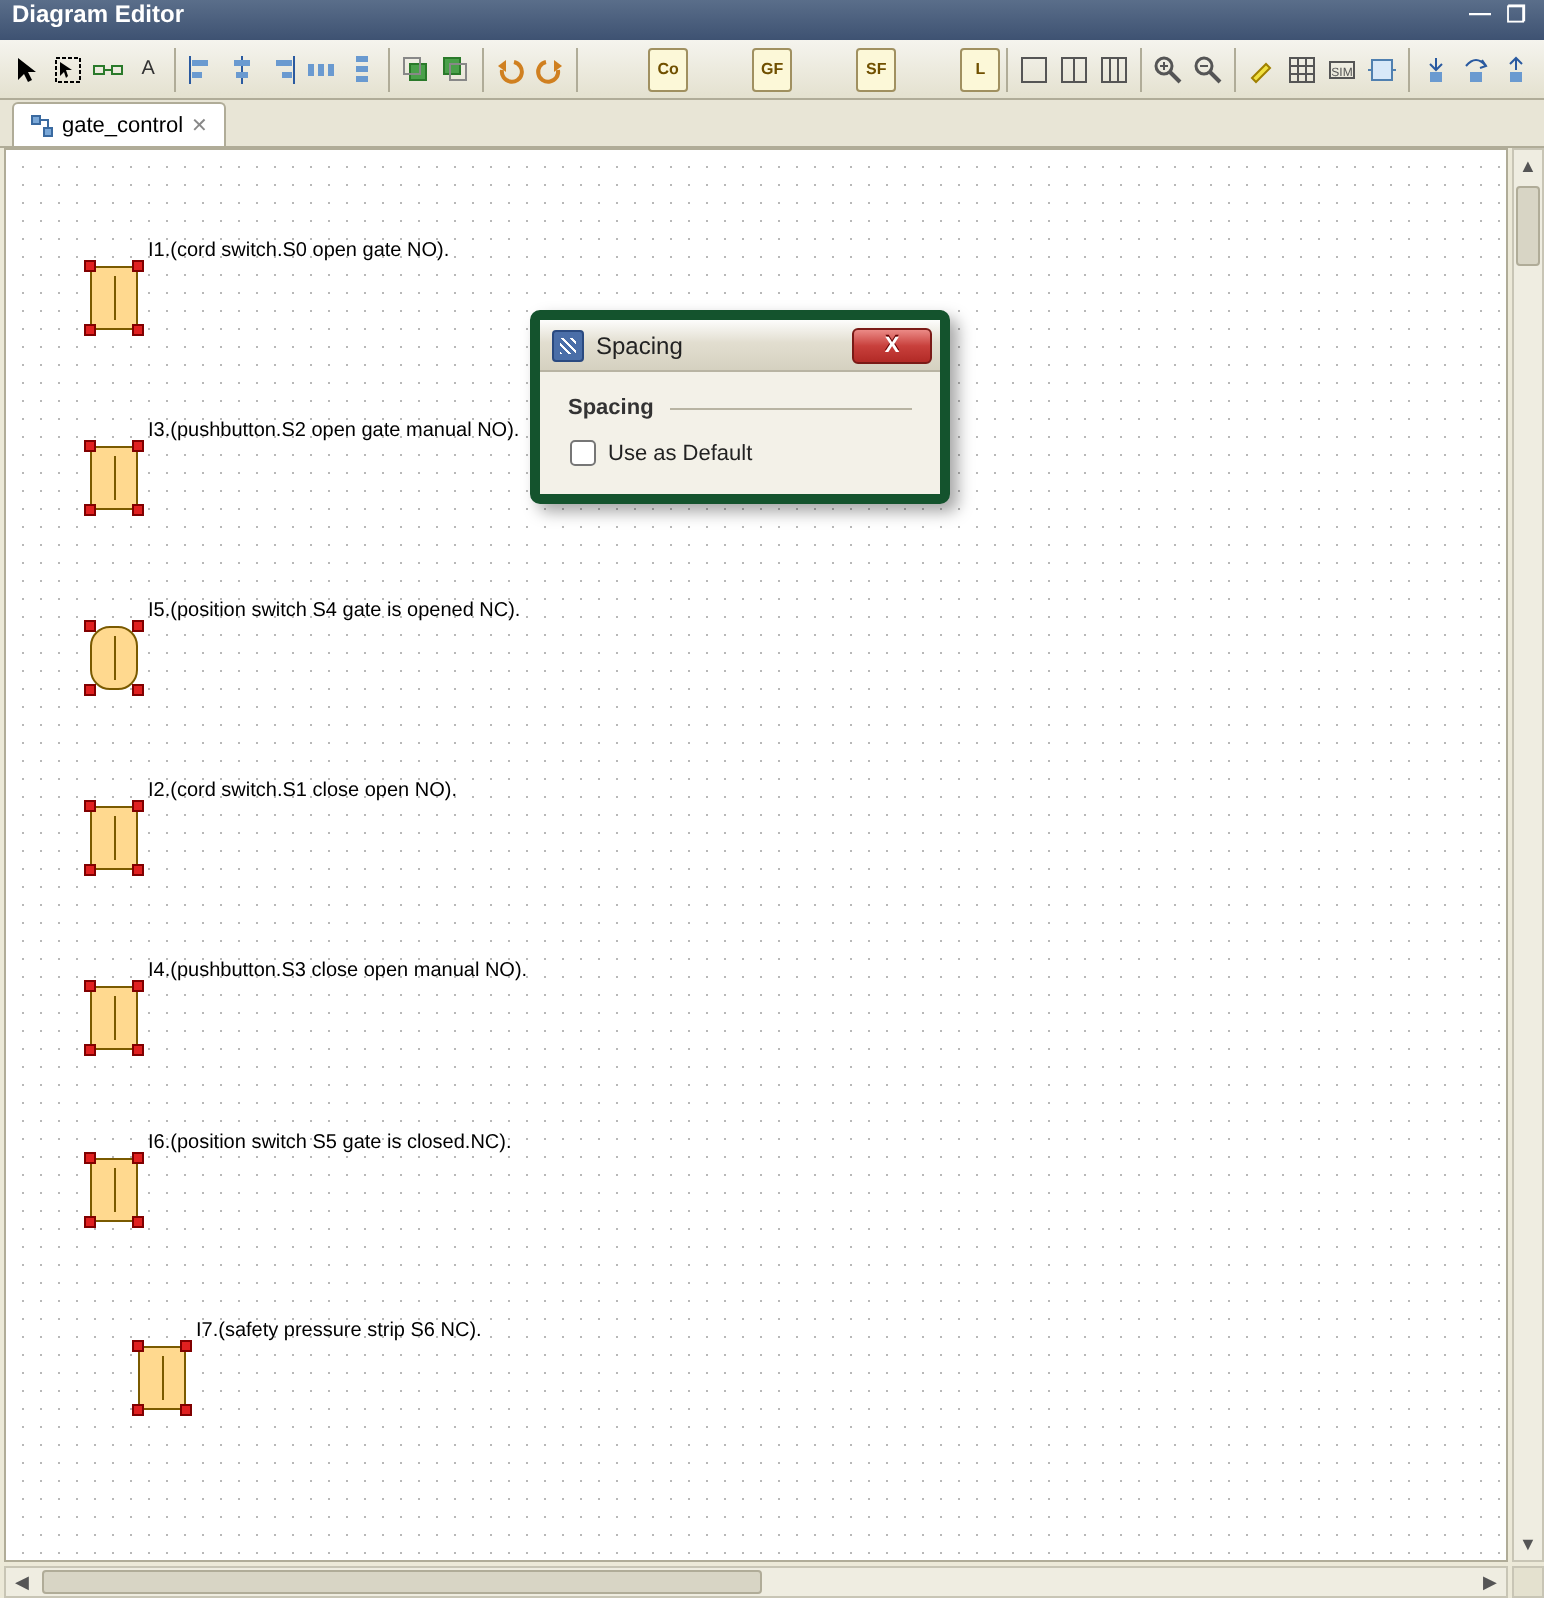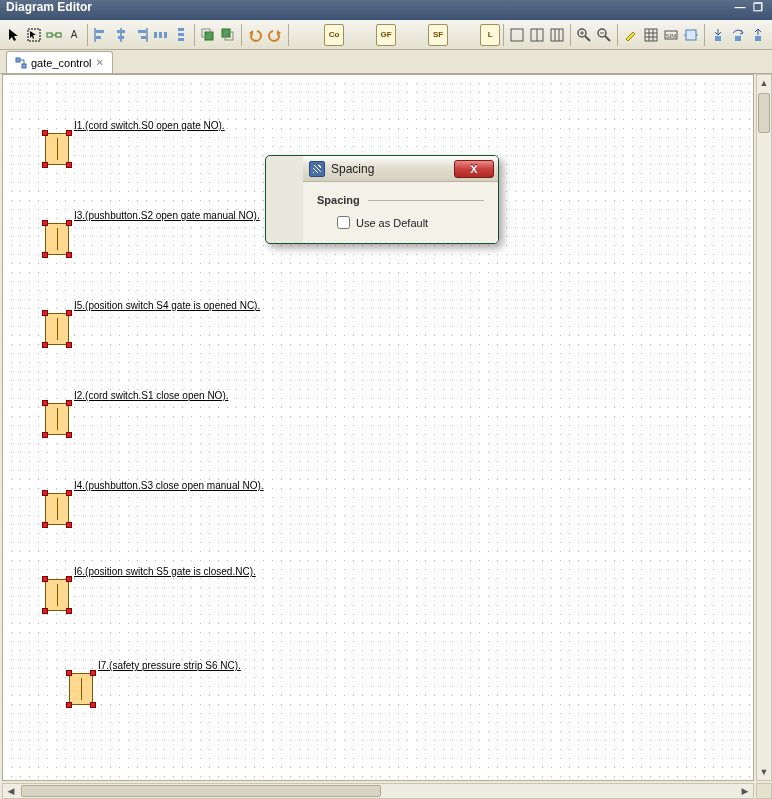--- a/index.html
+++ b/index.html
@@ -21,49 +21,49 @@
 
   .canvas-wrap { position: absolute; top: 74px; left: 0; right: 0; bottom: 0; background: #ece9d8; }
   .canvas { position: absolute; top: 0; left: 2px; right: 18px; bottom: 18px; background: #fff; border: 1px solid #b0ac98; overflow: hidden; }
   .dots { position: absolute; inset: 0; background-image: radial-gradient(#b8b8b8 0.6px, transparent 0.6px); background-size: 9px 9px; background-position: 4px 4px; }
 
   .block { position: absolute; width: 24px; height: 32px; background: #ffd98f; border: 1px solid #7a5a00; }
   .handle { position: absolute; width: 6px; height: 6px; background: #e02020; border: 1px solid #800000; }
   .h-tl { top:-4px; left:-4px; } .h-tr { top:-4px; right:-4px; }
   .h-bl { bottom:-4px; left:-4px; } .h-br { bottom:-4px; right:-4px; }
   .block .barline { position:absolute; left:50%; top:4px; bottom:4px; width:1px; background:#7a5a00; }
-  .block-label { position:absolute; left: 28px; top:-14px; white-space: nowrap; font-size: 10px; color:#000;text-decoration:underline; }
+  .block-label { position:absolute; left: 28px; top:-14px; white-space: nowrap; font-size: 10px; color:#000; }
 
   .vscroll { position: absolute; top: 0; right: 0; width: 16px; bottom: 18px; background: #efede1; border: 1px solid #c8c5b5; }
   .vscroll .arrow { height: 16px; display:flex; align-items:center; justify-content:center; font-size:9px; color:#555; }
   .vscroll .thumb { position:absolute; top:18px; left:1px; right:1px; height:40px; background:#d8d5c5; border:1px solid #b0ac98; border-radius:2px; }
   .vscroll .arrow.bot { position:absolute; bottom:0; left:0; right:0; }
   .hscroll { position:absolute; left:2px; right:18px; bottom:0; height:16px; background:#efede1; border:1px solid #c8c5b5; }
   .hscroll .arrow { width:16px; height:100%; display:inline-flex; align-items:center; justify-content:center; font-size:9px; color:#555; }
   .hscroll .thumb { position:absolute; left:18px; top:1px; bottom:1px; width:360px; background:#d8d5c5; border:1px solid #b0ac98; border-radius:2px; }
   .hscroll .arrow.right { position:absolute; right:0; top:0; bottom:0; }
   .corner { position:absolute; right:0; bottom:0; width:16px; height:16px; background:#e4e1cf; border:1px solid #c8c5b5; }
 
-  .dialog { position:absolute; left:265px; top:155px; width:234px; background:#eae7dc; border:1px solid #14532d; border-radius:5px; box-shadow: 4px 4px 8px rgba(0,0,0,0.35); overflow:hidden;padding-left:37px; }
+  .dialog { position:absolute; left:265px; top:155px; width:210px; background:#eae7dc; border:5px solid #14532d; border-radius:5px; box-shadow: 4px 4px 8px rgba(0,0,0,0.35); overflow:hidden; }
   .dlg-title { height:26px; background: linear-gradient(to bottom, #fdfdfc 0%, #e2ded0 45%, #d5d1c0 100%); display:flex; align-items:center; padding:0 4px 0 6px; border-bottom:1px solid #b8b4a3; }
   .dlg-title-icon { width:16px; height:16px; background:#4a6ea8; border:1px solid #2a4a80; border-radius:2px; margin-right:6px; position:relative; }
   .dlg-title-icon::after { content:""; position:absolute; inset:3px; background: repeating-linear-gradient(45deg,#fff 0 1px, transparent 1px 3px); }
   .dlg-title-text { flex:1; font-size:12px; color:#222; }
   .dlg-close { width:40px; height:18px; background: linear-gradient(to bottom,#eb8a86 0%, #c8403c 50%, #b22a26 100%); border:1px solid #7a1a16; border-radius:3px; display:flex; align-items:center; justify-content:center; color:#fff; font-weight:bold; font-size:11px; text-shadow:0 -1px 0 #600; }
   .dlg-body { padding:12px 14px 10px 14px; background:#f3f1e8; }
   .fieldset-label { font-weight:bold; font-size:11px; color:#333; display:flex; align-items:center; gap:8px; margin-bottom:10px;}
   .fieldset-label .line { flex:1; height:1px; background:#b8b4a3; }
   .row { display:flex; align-items:center; margin-bottom:10px; }
   .row label { width:80px; text-align:right; padding-right:6px; font-size:11px; color:#222;}
   .distance-input { width:90px; height:20px; border:1px solid #9c988a; background:#fff; text-align:right; padding:0 4px; font-size:11px; }
   .spinner { width:15px; height:20px; border:1px solid #9c988a; border-left:none; background:#ede9dc; display:flex; flex-direction:column; }
   .spinner div { flex:1; display:flex; align-items:center; justify-content:center; font-size:6px; color:#444; border-bottom:1px solid #c0bcac;}
   .spinner div:last-child{border-bottom:none;}
   .unitbox { width:14px; height:20px; border:1px solid #9c988a; background:#fff; margin-left:4px; display:flex; align-items:center; justify-content:center; font-size:10px; color:#444;}
-  .chkrow { display:flex; align-items:center; gap:6px; margin-left:20px; margin-bottom:4px; font-size:11px; color:#222;}
+  .chkrow { display:flex; align-items:center; gap:6px; margin-left:1px; margin-bottom:4px; font-size:11px; color:#222;}
   .chkrow input { width:13px; height:13px; }
   .dlg-buttons { background:#e0dccd; border-top:1px solid #c8c4b3; padding:8px 10px; display:flex; justify-content:flex-end; gap:8px; }
   .btn { min-width:60px; height:22px; border:1px solid #8a8a8a; border-radius:3px; background: linear-gradient(to bottom,#fefefe,#e6e4da); font-size:11px; display:flex; align-items:center; justify-content:center; padding:0 10px; }
   .btn.default { border:1px solid #4a8cd8; box-shadow: inset 0 0 0 1px #9cc8f0; }
 
   svg.icon { width:16px; height:16px; }
 </style>
 </head>
 <body>
 
@@ -273,21 +273,21 @@
           <div class="block-label">I1.(cord switch.S0 open gate NO).</div>
         </div>
         <div class="block" style="top: 148px; left: 42px;">
           <div class="barline"></div>
           <div class="handle h-tl"></div>
           <div class="handle h-tr"></div>
           <div class="handle h-bl"></div>
           <div class="handle h-br"></div>
           <div class="block-label">I3.(pushbutton.S2 open gate manual NO).</div>
         </div>
-        <div class="block" style="top: 238px; left: 42px;">
+        <div class="block" style="top: 238px; left: 42px; border-radius: 10px;">
           <div class="barline"></div>
           <div class="handle h-tl"></div>
           <div class="handle h-tr"></div>
           <div class="handle h-bl"></div>
           <div class="handle h-br"></div>
           <div class="block-label">I5.(position switch S4 gate is opened NC).</div>
         </div>
         <div class="block" style="top: 328px; left: 42px;">
           <div class="barline"></div>
           <div class="handle h-tl"></div>

